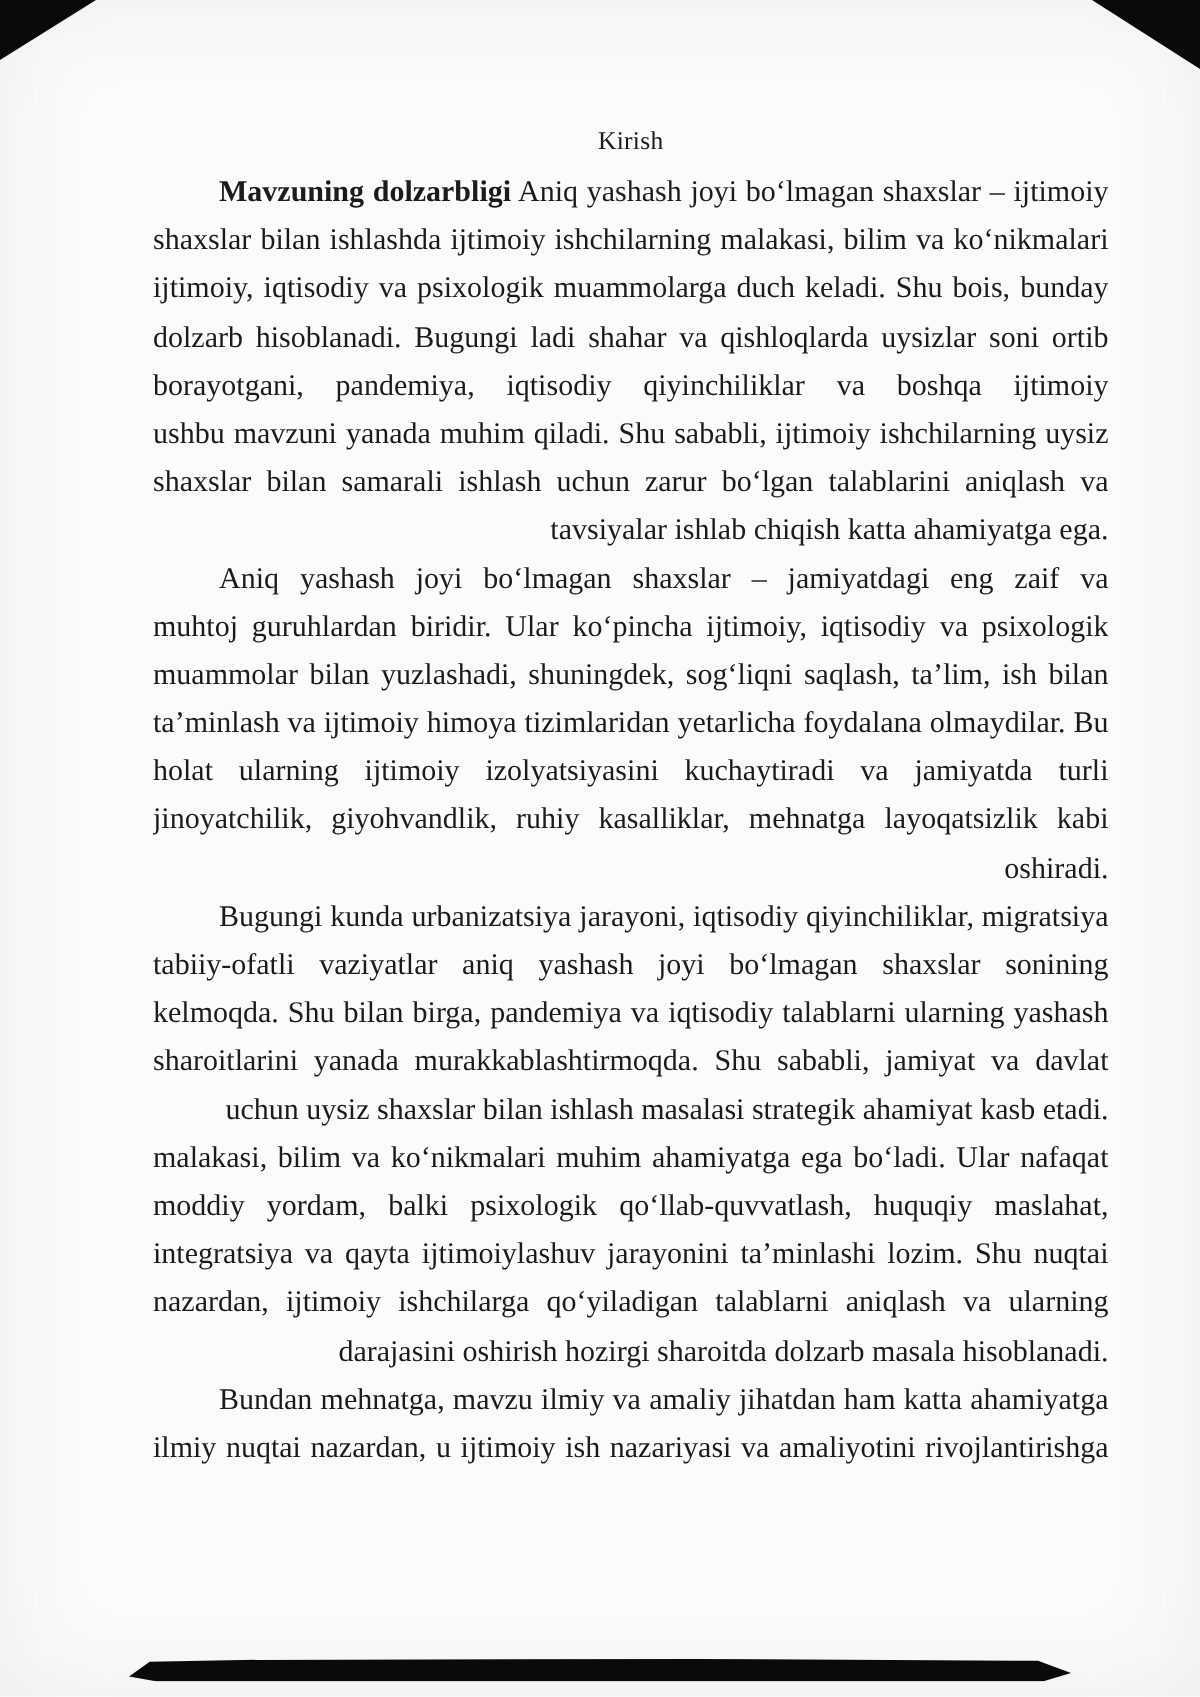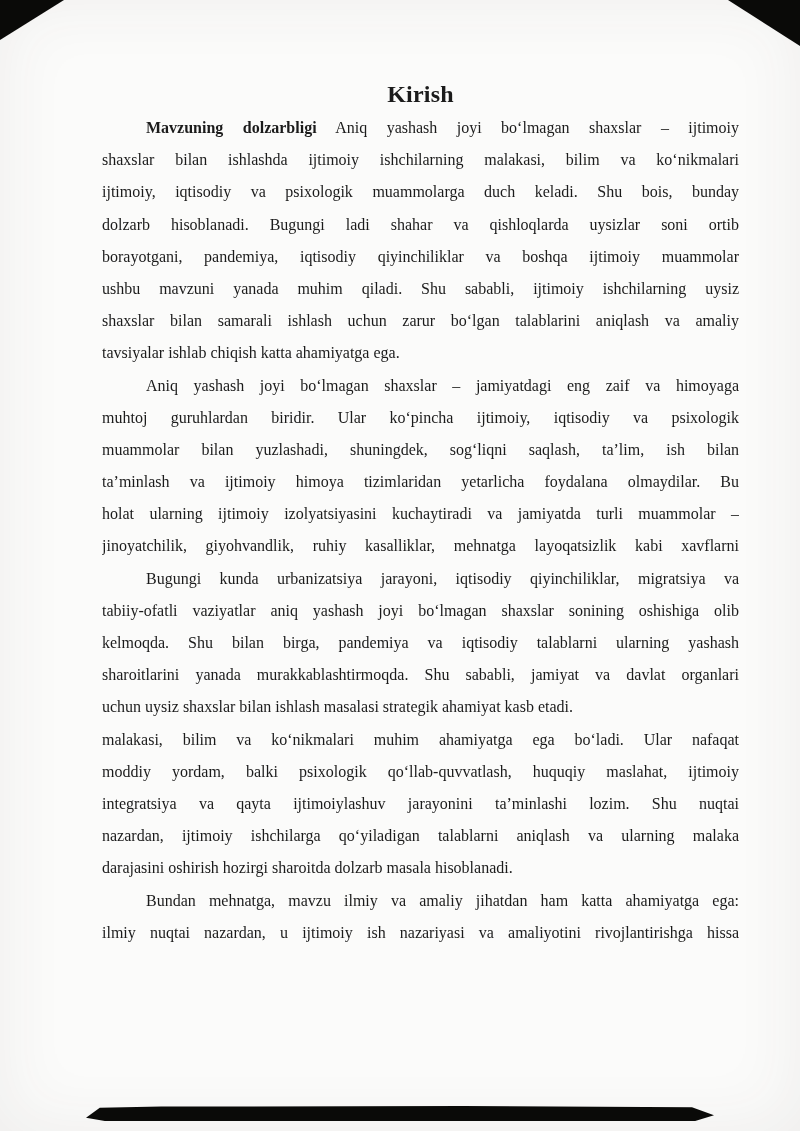--- a/index.html
+++ b/index.html
@@ -42,36 +42,36 @@
     position: absolute;
     left: 102px;
     top: 76px;
     width: 637px;
   }
 
   .doc-title {
     height: 36px;
     line-height: 36px;
     text-align: center;
-    font-weight: 700;
-    font-size: 24px;
+    font-weight: 400;
+    font-size: 17px;
     letter-spacing: 0.2px;
   }
 
   .line {
     height: 32.2px;
     line-height: 32.2px;
-    font-size: 16px;
+    font-size: 20px;
     text-align: justify;
     text-align-last: justify;
     overflow: hidden;
     white-space: normal;
   }
   .line.first { padding-left: 44px; }
-  .line.para-end { text-align: left; text-align-last: auto; }
+  .line.para-end { text-align: right; text-align-last: auto; }
   .line b { font-weight: 700; }
 </style>
 </head>
 <body>
 
 <div class="page">
   <div class="scan-corner tl"></div>
   <div class="scan-corner tr"></div>
   <div class="scan-bottom-edge"></div>
 
@@ -85,20 +85,21 @@
       <div class="line">borayotgani, pandemiya, iqtisodiy qiyinchiliklar va boshqa ijtimoiy muammolar</div>
       <div class="line">ushbu mavzuni yanada muhim qiladi. Shu sababli, ijtimoiy ishchilarning uysiz</div>
       <div class="line">shaxslar bilan samarali ishlash uchun zarur bo‘lgan talablarini aniqlash va amaliy</div>
       <div class="line para-end">tavsiyalar ishlab chiqish katta ahamiyatga ega.</div>
       <div class="line first">Aniq yashash joyi bo‘lmagan shaxslar – jamiyatdagi eng zaif va himoyaga</div>
       <div class="line">muhtoj guruhlardan biridir. Ular ko‘pincha ijtimoiy, iqtisodiy va psixologik</div>
       <div class="line">muammolar bilan yuzlashadi, shuningdek, sog‘liqni saqlash, ta’lim, ish bilan</div>
       <div class="line">ta’minlash va ijtimoiy himoya tizimlaridan yetarlicha foydalana olmaydilar. Bu</div>
       <div class="line">holat ularning ijtimoiy izolyatsiyasini kuchaytiradi va jamiyatda turli muammolar –</div>
       <div class="line">jinoyatchilik, giyohvandlik, ruhiy kasalliklar, mehnatga layoqatsizlik kabi xavflarni</div>
+      <div class="line para-end">oshiradi.</div>
       <div class="line first">Bugungi kunda urbanizatsiya jarayoni, iqtisodiy qiyinchiliklar, migratsiya va</div>
       <div class="line">tabiiy-ofatli vaziyatlar aniq yashash joyi bo‘lmagan shaxslar sonining oshishiga olib</div>
       <div class="line">kelmoqda. Shu bilan birga, pandemiya va iqtisodiy talablarni ularning yashash</div>
       <div class="line">sharoitlarini yanada murakkablashtirmoqda. Shu sababli, jamiyat va davlat organlari</div>
       <div class="line para-end">uchun uysiz shaxslar bilan ishlash masalasi strategik ahamiyat kasb etadi.</div>
       <div class="line">malakasi, bilim va ko‘nikmalari muhim ahamiyatga ega bo‘ladi. Ular nafaqat</div>
       <div class="line">moddiy yordam, balki psixologik qo‘llab-quvvatlash, huquqiy maslahat, ijtimoiy</div>
       <div class="line">integratsiya va qayta ijtimoiylashuv jarayonini ta’minlashi lozim. Shu nuqtai</div>
       <div class="line">nazardan, ijtimoiy ishchilarga qo‘yiladigan talablarni aniqlash va ularning malaka</div>
       <div class="line para-end">darajasini oshirish hozirgi sharoitda dolzarb masala hisoblanadi.</div>

